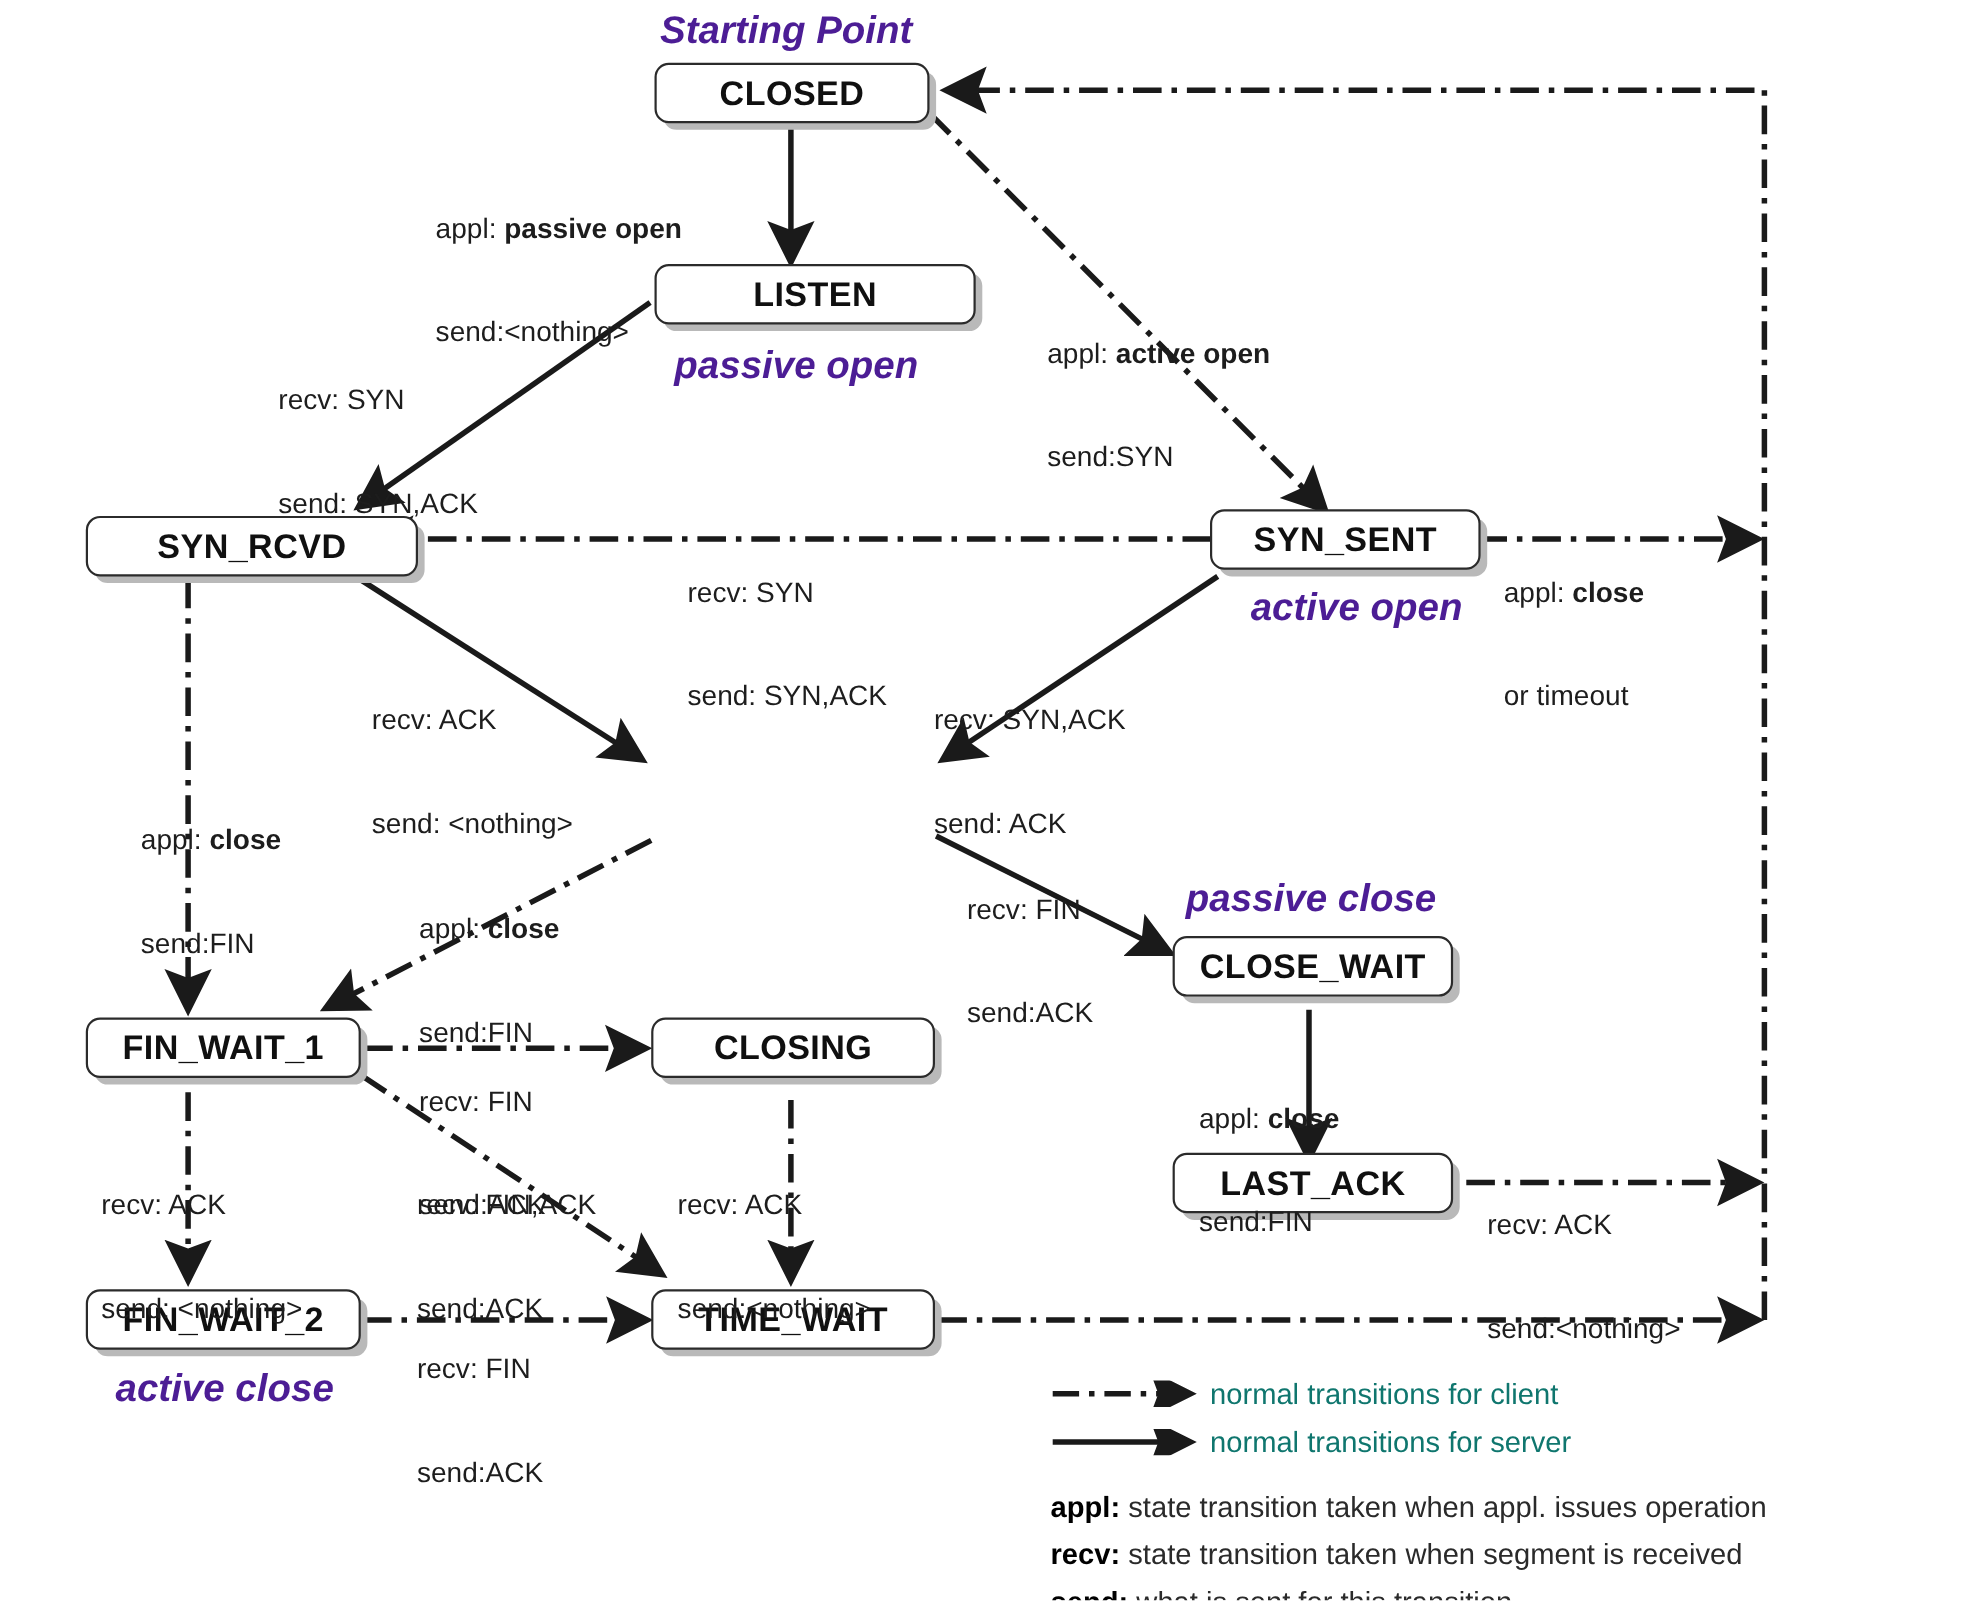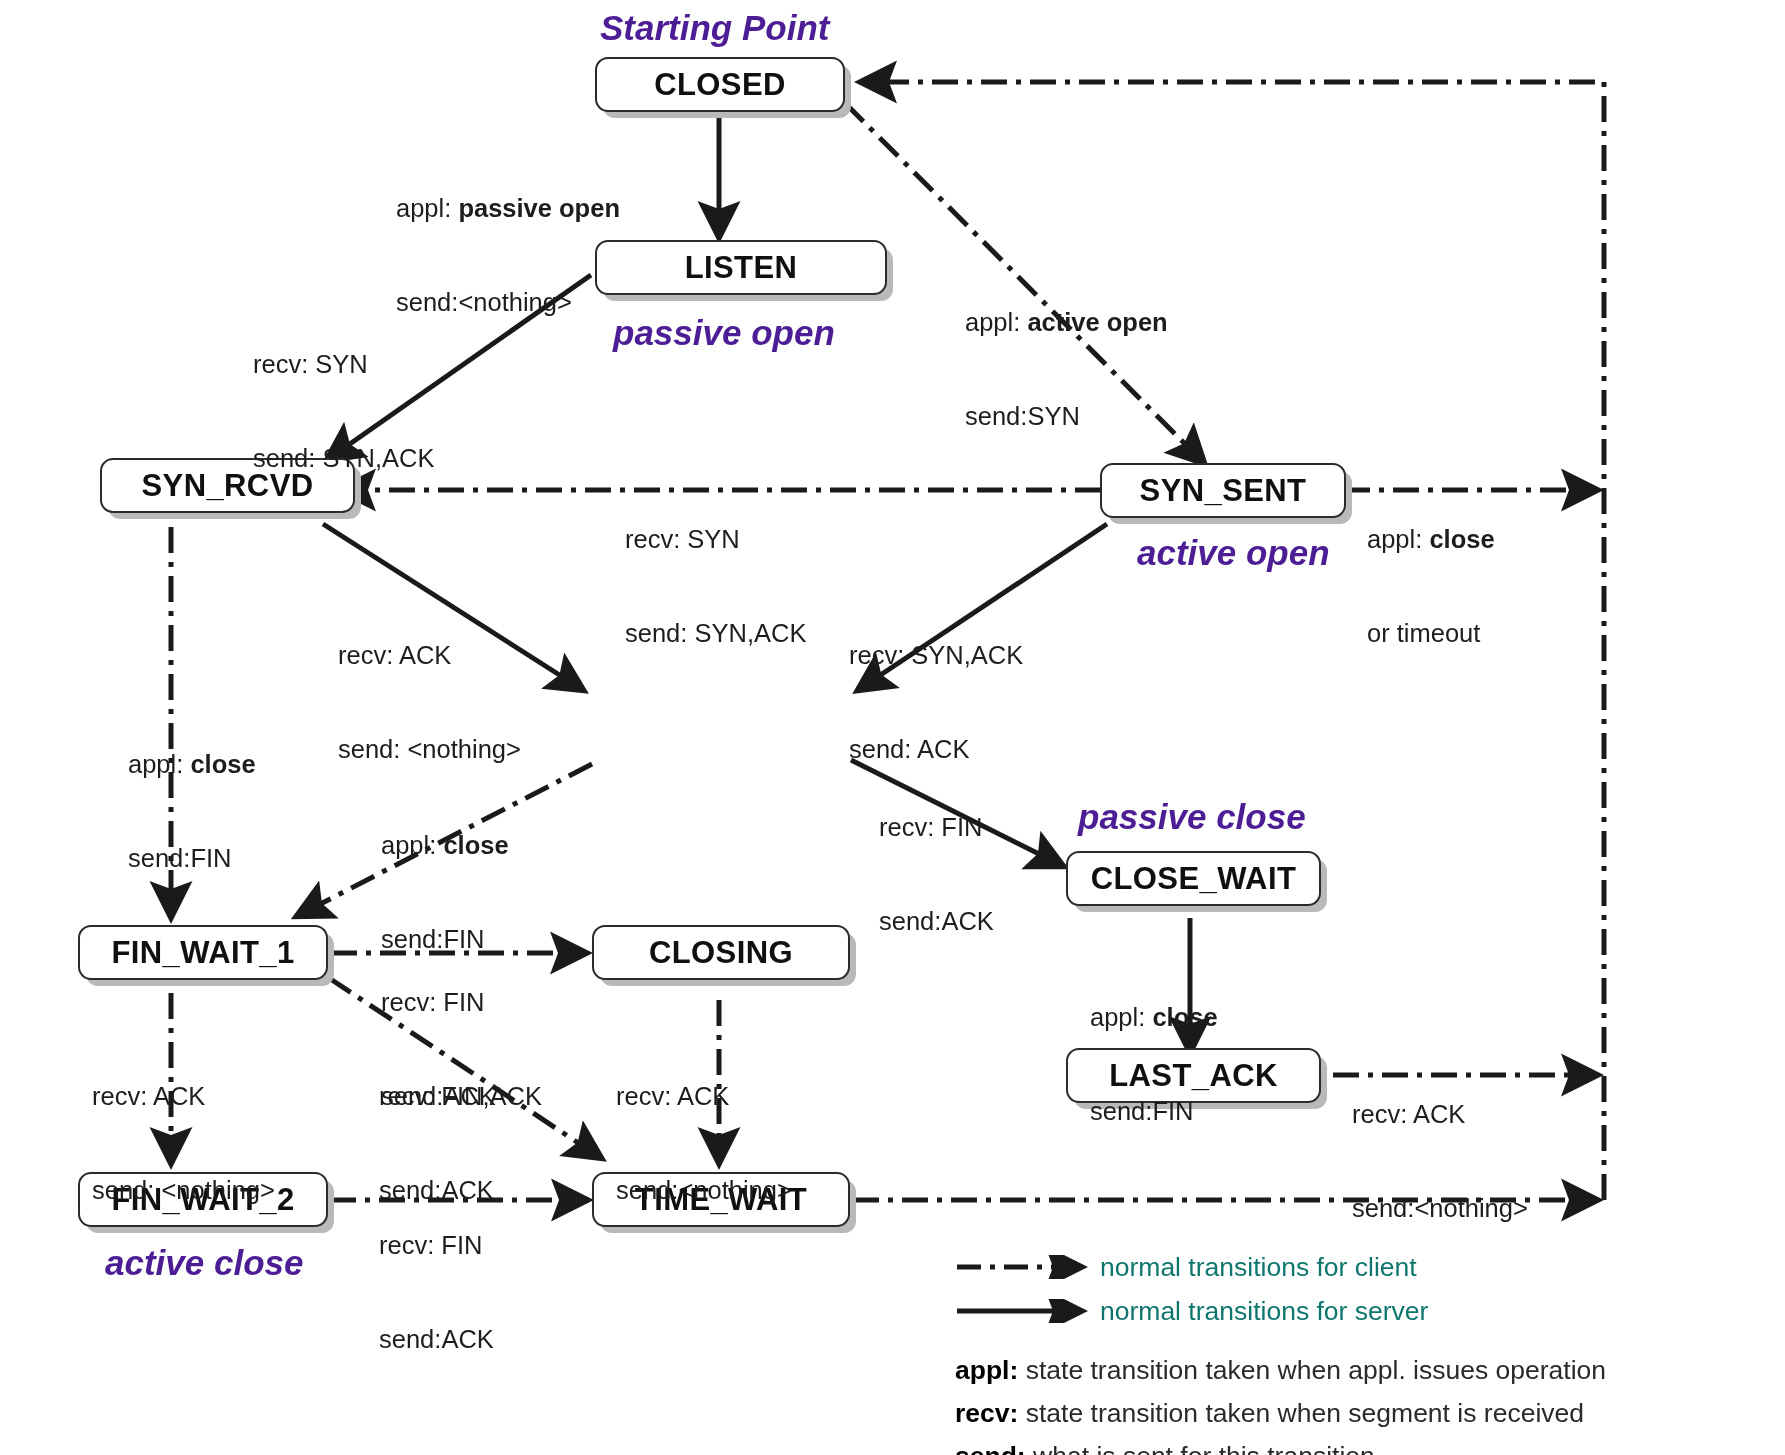--- a/index.html
+++ b/index.html
@@ -153,21 +153,21 @@
       <path d="M853,1200 L1597,1200"></path>
 
       <path d="M1604,1200 L1604,82 L861,82"></path>
     </g>
   </svg>
 
   <div class="state" style="left:595px; top:57px;  width:250px; height:55px;">CLOSED</div>
 
   <div class="state" style="left:595px; top:240px; width:292px; height:55px;">LISTEN</div>
 
-  <div class="state" style="left:78px;  top:458px; width:255px; height:55px;margin-left:22px;">SYN_RCVD</div>
+  <div class="state" style="left:78px;  top:469px; width:302px; height:55px;">SYN_RCVD</div>
 
   <div class="state" style="left:1100px;top:463px; width:246px; height:55px;">SYN_SENT</div>
 
 
   <div class="state" style="left:1066px;top:851px; width:255px; height:55px;">CLOSE_WAIT</div>
 
   <div class="state" style="left:1066px;top:1048px;width:255px; height:55px;">LAST_ACK</div>
 
   <div class="state" style="left:78px;  top:925px; width:250px; height:55px;">FIN_WAIT_1</div>
 
@@ -181,21 +181,21 @@
   <div class="note" style="left:613px; top:313px;">passive open</div>
   <div class="note" style="left:1137px;top:533px;">active open</div>
   <div class="note" style="left:1078px;top:797px;">passive close</div>
   <div class="note" style="left:105px; top:1243px;">active close</div>
 
   <div class="lbl" style="left:396px; top:131px;">
     <div><span>appl: </span><b>passive open</b></div>
     <div>send:&lt;nothing&gt;</div>
   </div>
 
-  <div class="lbl" style="left:952px; top:245px;margin-left:13px;">
+  <div class="lbl" style="left:952px; top:245px;">
     <div><span>appl: </span><b>active open</b></div>
     <div>send:SYN</div>
   </div>
 
   <div class="lbl" style="left:253px; top:287px;">
     <div>recv: SYN</div>
     <div>send: SYN,ACK</div>
   </div>
 
   <div class="lbl" style="left:625px; top:462px;">

